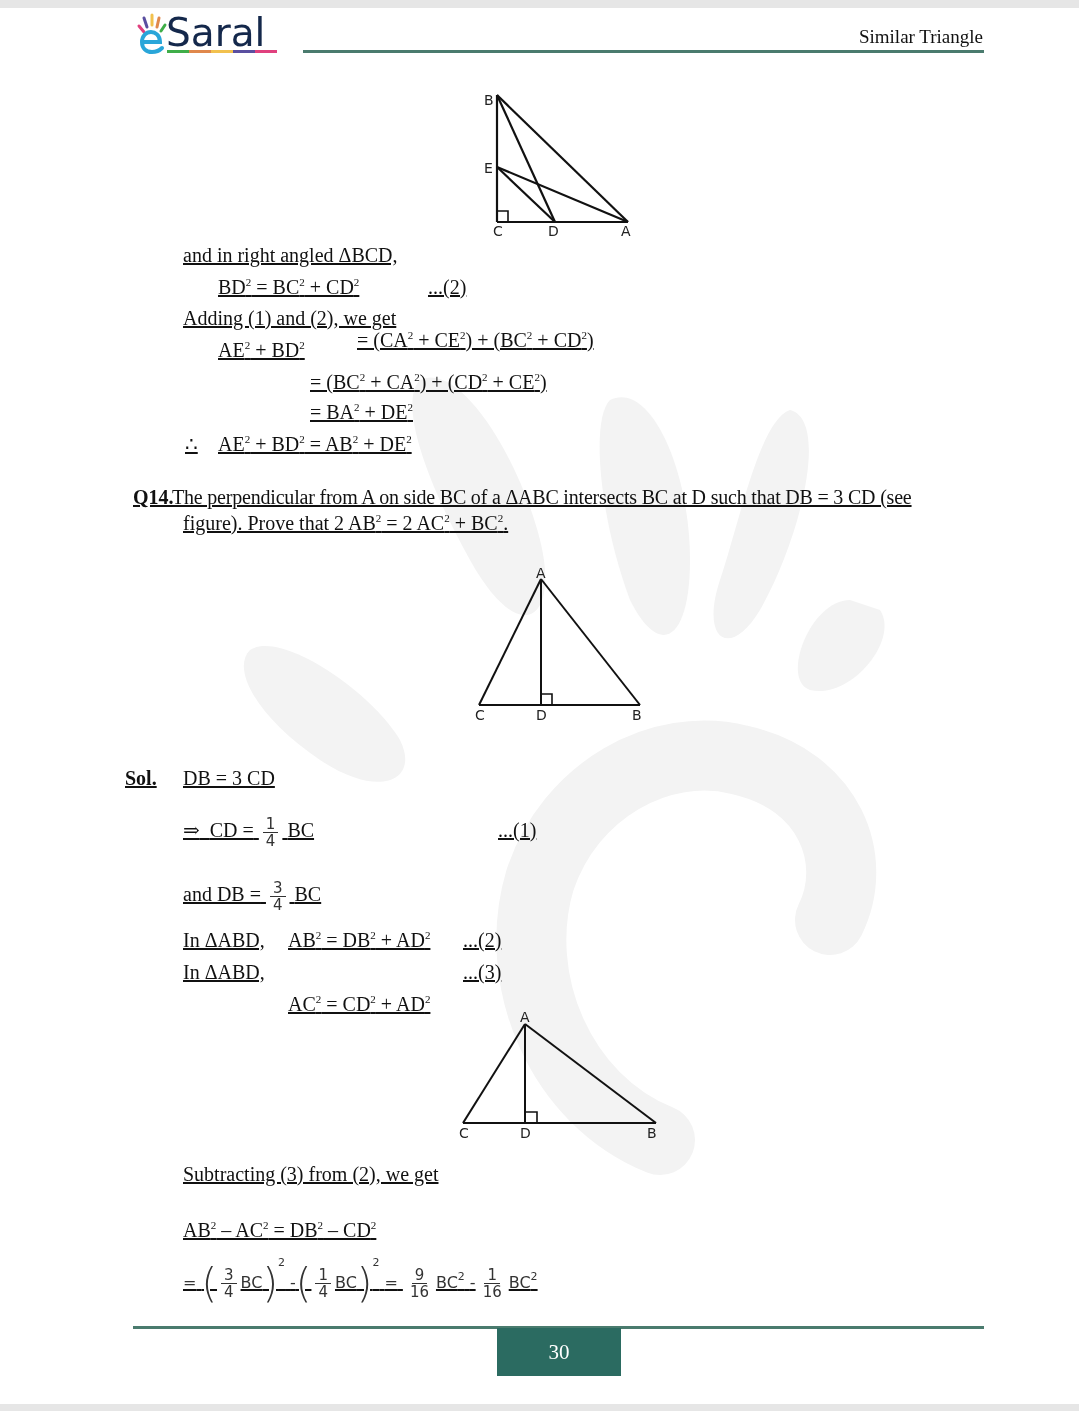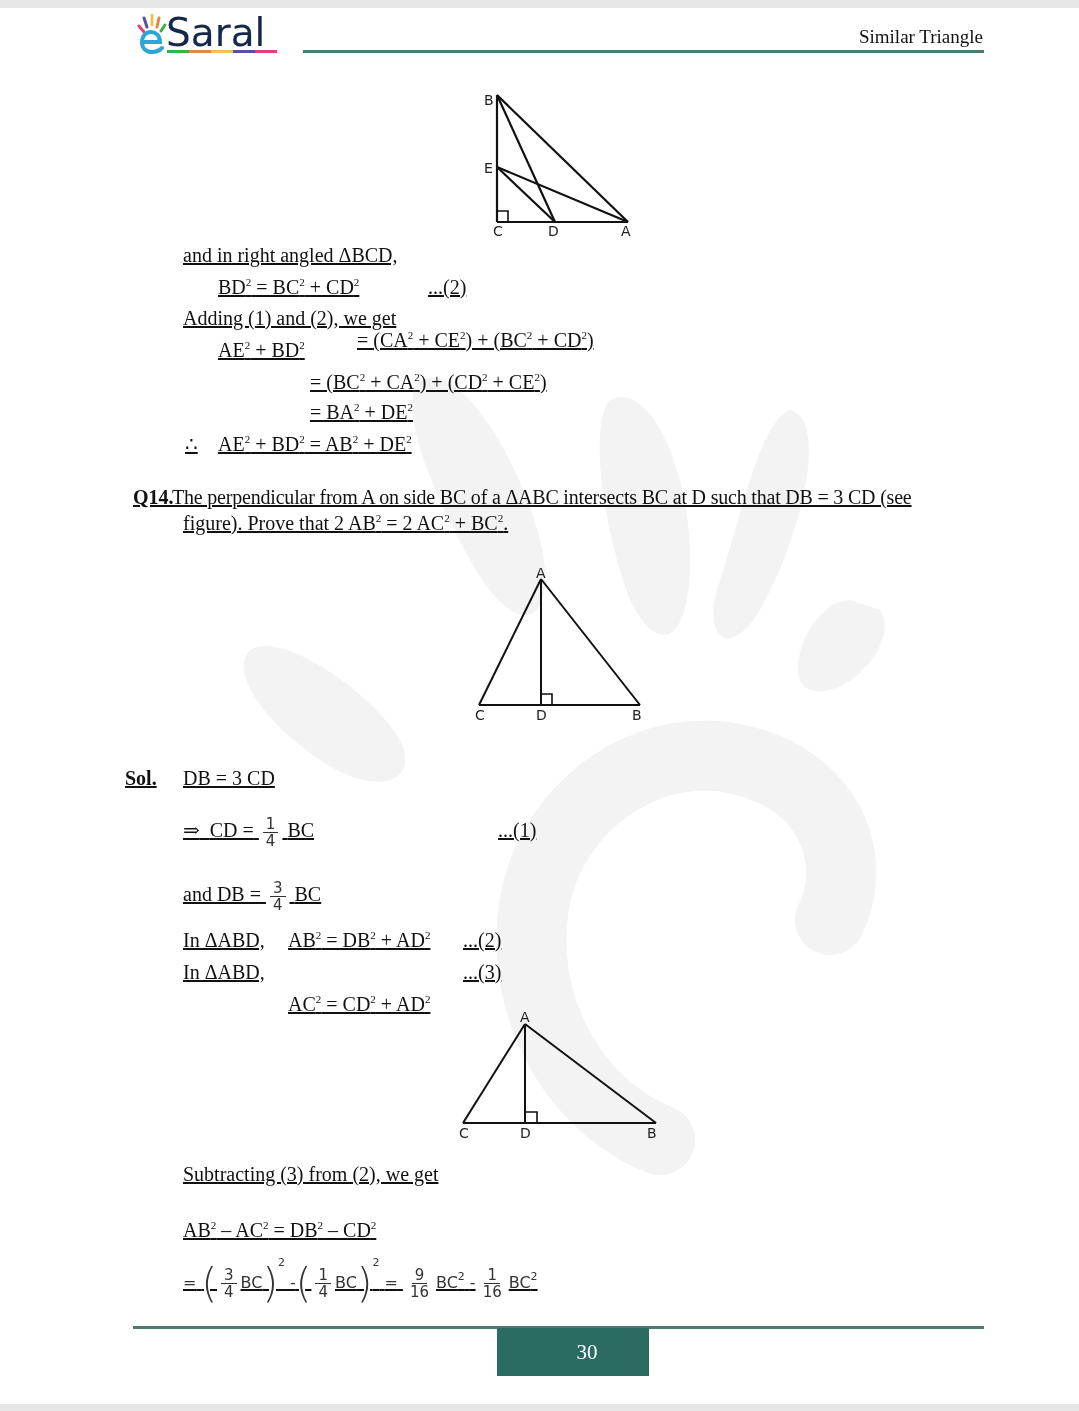--- a/index.html
+++ b/index.html
@@ -30,21 +30,21 @@
 
   .frac { display: inline-flex; flex-direction: column; align-items: center; vertical-align: middle; font-family: "DejaVu Sans", sans-serif; font-size: 15px; line-height: 16px; margin: 0 4px; color: #333; }
   .frac .num { padding: 0 3px; border-bottom: 1px solid #333; }
   .frac .den { padding: 0 3px; }
 
   .sans { font-family: "DejaVu Sans", sans-serif; font-size: 16px; color: #333; }
   .paren { font-family: "DejaVu Sans", sans-serif; font-size: 40px; font-weight: 200; color: #333; vertical-align: middle; line-height: 40px; }
   .sup2 { font-family: "DejaVu Sans", sans-serif; font-size: 11px; vertical-align: 22px; color: #333; }
 
   .footer-rule { position: absolute; left: 133px; top: 1326px; width: 851px; height: 3px; background: #4a7b6e; }
-  .page-box { position: absolute; left: 497px; top: 1328px; width: 124px; height: 48px; background: #2b6b61; color: #fff; font-size: 21px; display: flex; align-items: center; justify-content: center; padding-left: 28px; }
+  .page-box { position: absolute; left: 497px; top: 1328px; width: 124px; height: 48px; background: #2b6b61; color: #fff; font-size: 21px; display: flex; align-items: center; justify-content: center; }
 </style>
 </head>
 <body>
 
 <div class="topbar"></div>
 
 <svg class="watermark" viewBox="0 0 1079 1411">
   <g fill="#f3f3f3">
     <path d="M420 380 C400 400 420 470 470 560 C520 650 560 620 540 540 C520 460 460 360 420 380 Z"></path>
     <path d="M610 400 C590 420 600 520 630 600 C660 660 690 640 690 560 C690 470 650 380 610 400 Z"></path>

